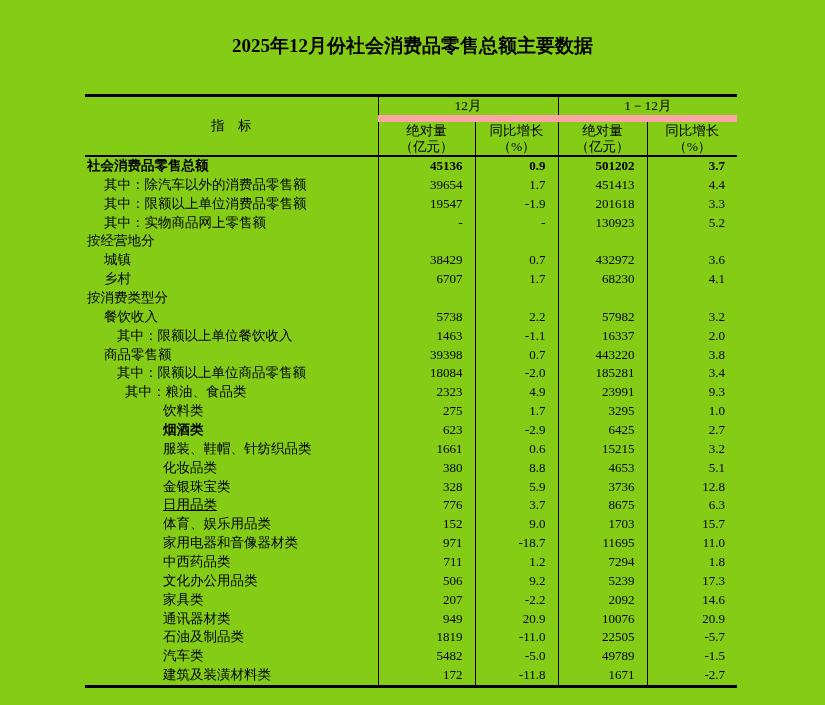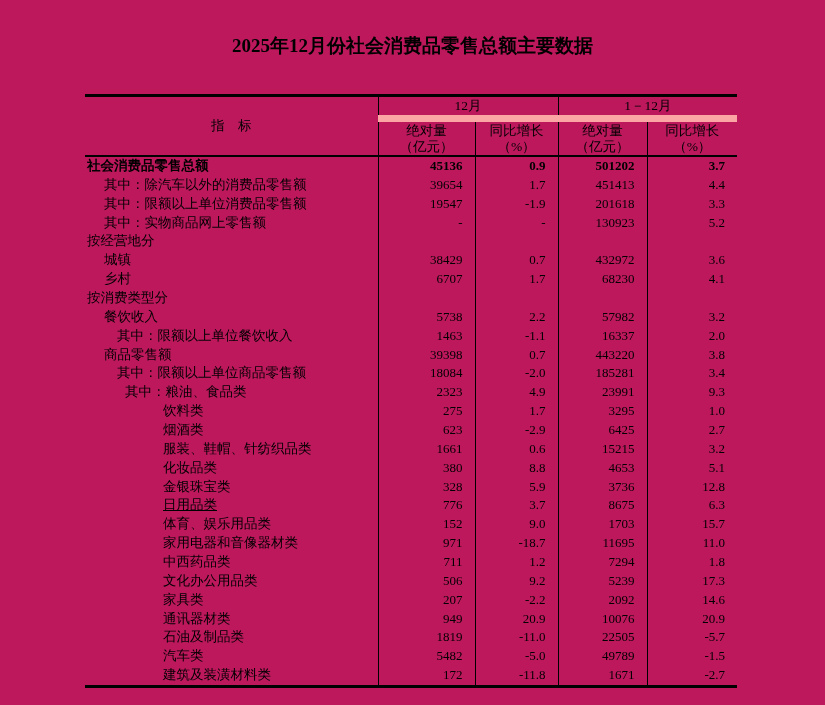--- a/index.html
+++ b/index.html
@@ -4,21 +4,21 @@
 <style>
   html, body {
     margin: 0;
     padding: 0;
     background: #ffffff;
   }
   .page {
     position: relative;
     width: 825px;
     height: 705px;
-    background: #be185d;
+    background: #84cc16;
     color: #000000;
     font-family: "Liberation Serif", "DejaVu Serif", serif;
     overflow: hidden;
   }
   .title {
     position: absolute;
     top: 33px;
     left: 0;
     width: 100%;
     text-align: center;
@@ -220,21 +220,21 @@
             <td class="num bl">9.3</td>
           </tr>
           <tr>
             <td class="label" style="padding-left: 78px; margin-top: 36px;">饮料类</td>
             <td class="num bl">275</td>
             <td class="num bl">1.7</td>
             <td class="num bl">3295</td>
             <td class="num bl">1.0</td>
           </tr>
           <tr>
-            <td class="label" style="padding-left: 78px;">烟酒类</td>
+            <td class="label" style="padding-left: 78px; font-weight: bold;">烟酒类</td>
             <td class="num bl">623</td>
             <td class="num bl">-2.9</td>
             <td class="num bl">6425</td>
             <td class="num bl">2.7</td>
           </tr>
           <tr>
             <td class="label" style="padding-left: 78px;">服装、鞋帽、针纺织品类</td>
             <td class="num bl">1661</td>
             <td class="num bl">0.6</td>
             <td class="num bl">15215</td>

